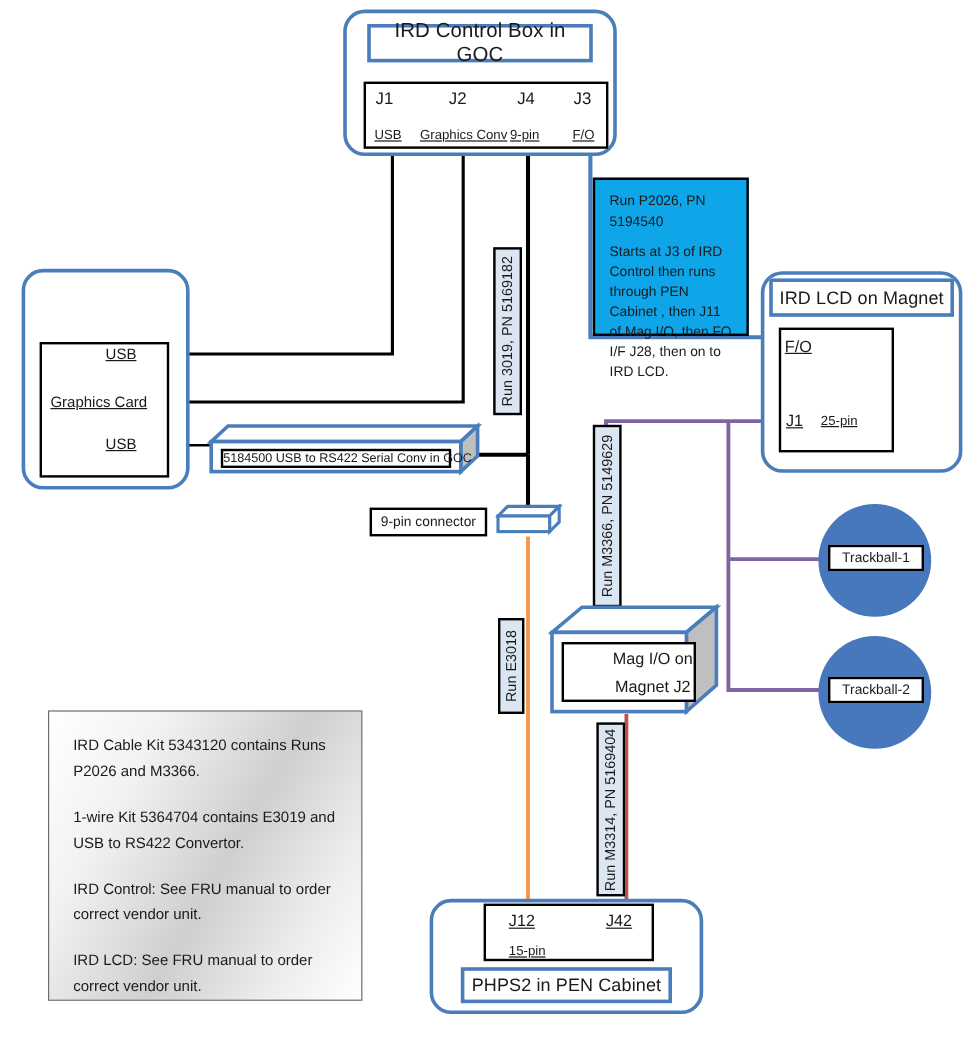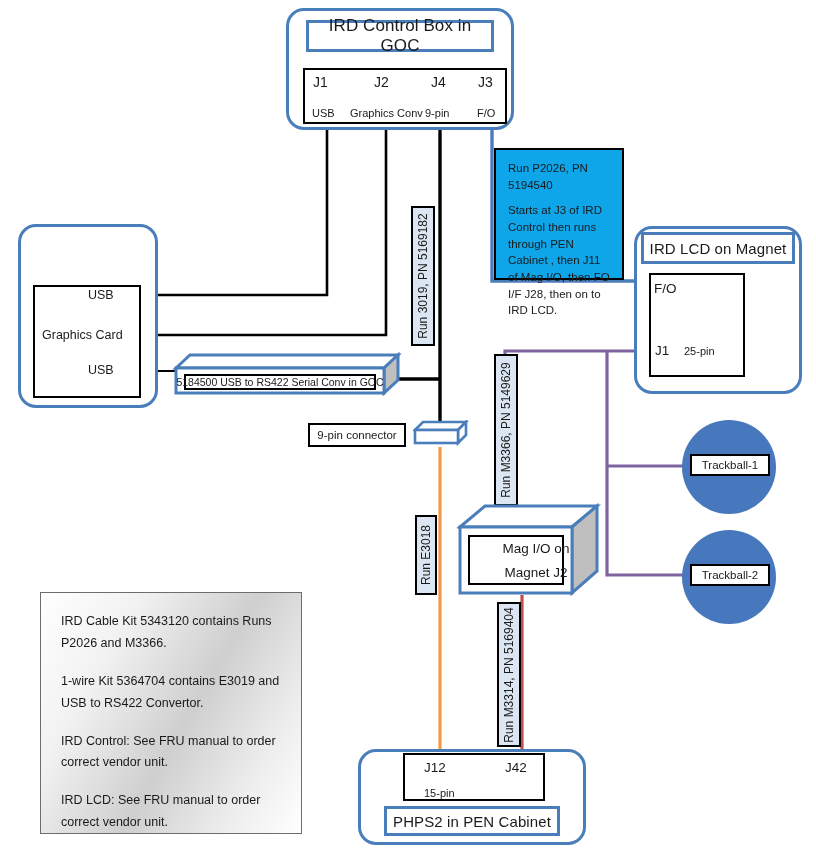--- a/index.html
+++ b/index.html
@@ -7,21 +7,21 @@
        font-family:"Liberation Sans","DejaVu Sans",sans-serif;color:#1a1a1a;}
   #stage{position:absolute;left:0;top:0;width:816px;height:864px;}
   svg.wires{position:absolute;left:0;top:0;width:816px;height:864px;pointer-events:none;}
 
   
   .rr{position:absolute;border:3px solid #4A7EBB;border-radius:18px;background:#ffffff;box-sizing:border-box;}
   .titlebox{position:absolute;border:3px solid #4A7EBB;background:#ffffff;box-sizing:border-box;
             display:flex;align-items:center;justify-content:center;text-align:center;}
   .titlebox span{font-size:17px;letter-spacing:.1px;}
   .plainbox{position:absolute;border:2px solid #000;background:#ffffff;box-sizing:border-box;}
-  .lbl{position:absolute;font-size:12.5px;white-space:nowrap;}
+  .lbl{position:absolute;font-size:12.5px;white-space:nowrap;text-decoration:underline;}
   .lbl.sm{font-size:11px;}
   .portname{position:absolute;font-size:14px;white-space:nowrap;}
 
   
   .runlabel{position:absolute;border:2px solid #000;background:#DCE6F2;box-sizing:border-box;
             display:flex;align-items:center;justify-content:center;}
   .runlabel span{transform:rotate(-90deg);white-space:nowrap;font-size:12px;}
 
   
   .note{position:absolute;border:2px solid #000;background:#0ea5e9;box-sizing:border-box;
@@ -114,21 +114,21 @@
   <div class="lbl" style="left:654px;top:281px;font-size:13.5px;">F/O</div>
   <div class="lbl" style="left:655px;top:343px;font-size:13.5px;">J1</div>
   <div class="lbl sm" style="left:684px;top:345px;">25-pin</div>
 
   <div class="box3d" style="left:172px;top:352px;width:230px;height:44px;">
     <svg width="230" height="44" style="position:absolute;left:0;top:0;">
       <polygon points="4,16 18,3 226,3 212,16" fill="#ffffff" stroke="#4A7EBB" stroke-width="3"></polygon>
       <polygon points="212,16 226,3 226,28 212,41" fill="#BFBFBF" stroke="#4A7EBB" stroke-width="3"></polygon>
       <rect x="4" y="16" width="208" height="25" fill="#ffffff" stroke="#4A7EBB" stroke-width="3"></rect>
     </svg>
-    <div class="plainbox" style="left:12px;top:22px;width:192px;height:16px;display:flex;align-items:center;justify-content:center;">
+    <div class="plainbox" style="left:12px;top:22px;width:192px;height:16px;display:flex;align-items:center;">
       <span style="font-size:10.5px;white-space:nowrap;">5184500 USB to RS422 Serial Conv in GOC</span>
     </div>
   </div>
 
   <div class="plainbox" style="left:308px;top:423px;width:98px;height:24px;display:flex;align-items:center;justify-content:center;">
     <span style="font-size:11.5px;">9-pin connector</span>
   </div>
   <div class="box3d" style="left:413px;top:420px;width:56px;height:28px;">
     <svg width="56" height="28" style="position:absolute;left:0;top:0;">
       <polygon points="2,10 10,2 53,2 45,10" fill="#ffffff" stroke="#4A7EBB" stroke-width="2.6"></polygon>
@@ -144,21 +144,21 @@
   <div class="runlabel" style="left:415px;top:515px;width:22px;height:80px;">
     <span>Run E3018</span>
   </div>
 
   <div class="box3d" style="left:457px;top:503px;width:144px;height:96px;">
     <svg width="144" height="96" style="position:absolute;left:0;top:0;">
       <polygon points="3,24 28,3 140,3 115,24" fill="#ffffff" stroke="#4A7EBB" stroke-width="3"></polygon>
       <polygon points="115,24 140,3 140,68 115,90" fill="#BFBFBF" stroke="#4A7EBB" stroke-width="3"></polygon>
       <rect x="3" y="24" width="112" height="66" fill="#ffffff" stroke="#4A7EBB" stroke-width="3"></rect>
     </svg>
-    <div class="inner" style="left:11px;top:32px;width:96px;height:50px;padding-left:40px;">
+    <div class="inner" style="left:11px;top:32px;width:112px;height:50px;padding-left:40px;">
       <div class="l">Mag I/O on</div>
       <div class="l" style="margin-top:9px;">Magnet J2</div>
     </div>
   </div>
 
   <div class="tball" style="left:682px;top:420px;width:94px;height:94px;"></div>
   <div class="tlabel" style="left:690px;top:454px;width:80px;height:22px;">
     <span>Trackball-1</span>
   </div>
   <div class="tball" style="left:682px;top:530px;width:94px;height:94px;"></div>

